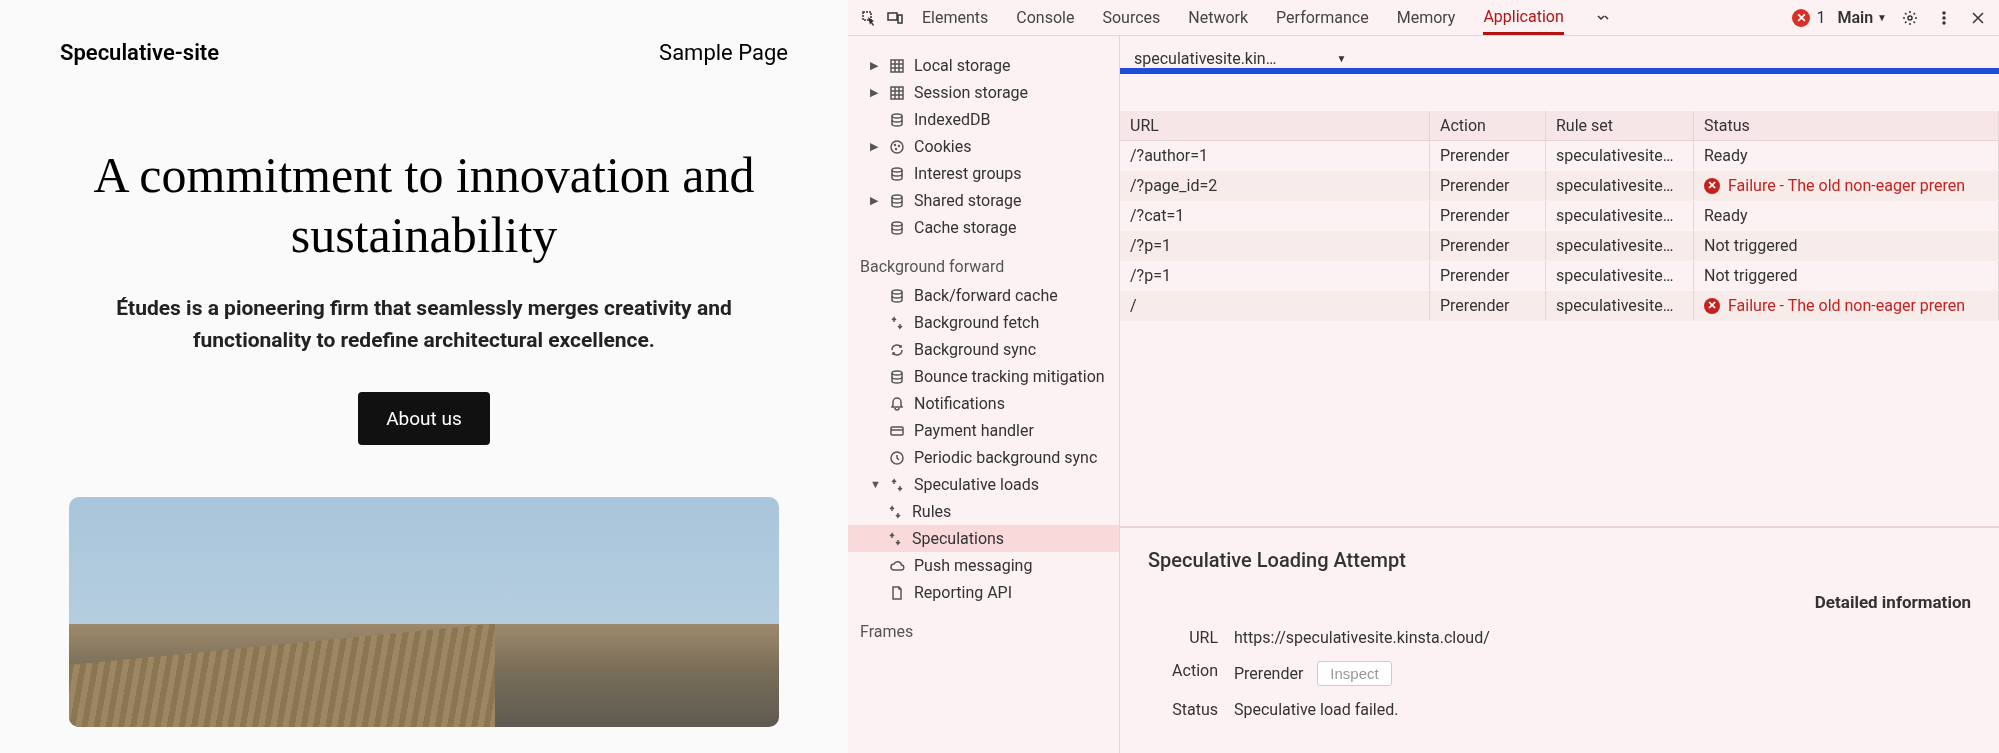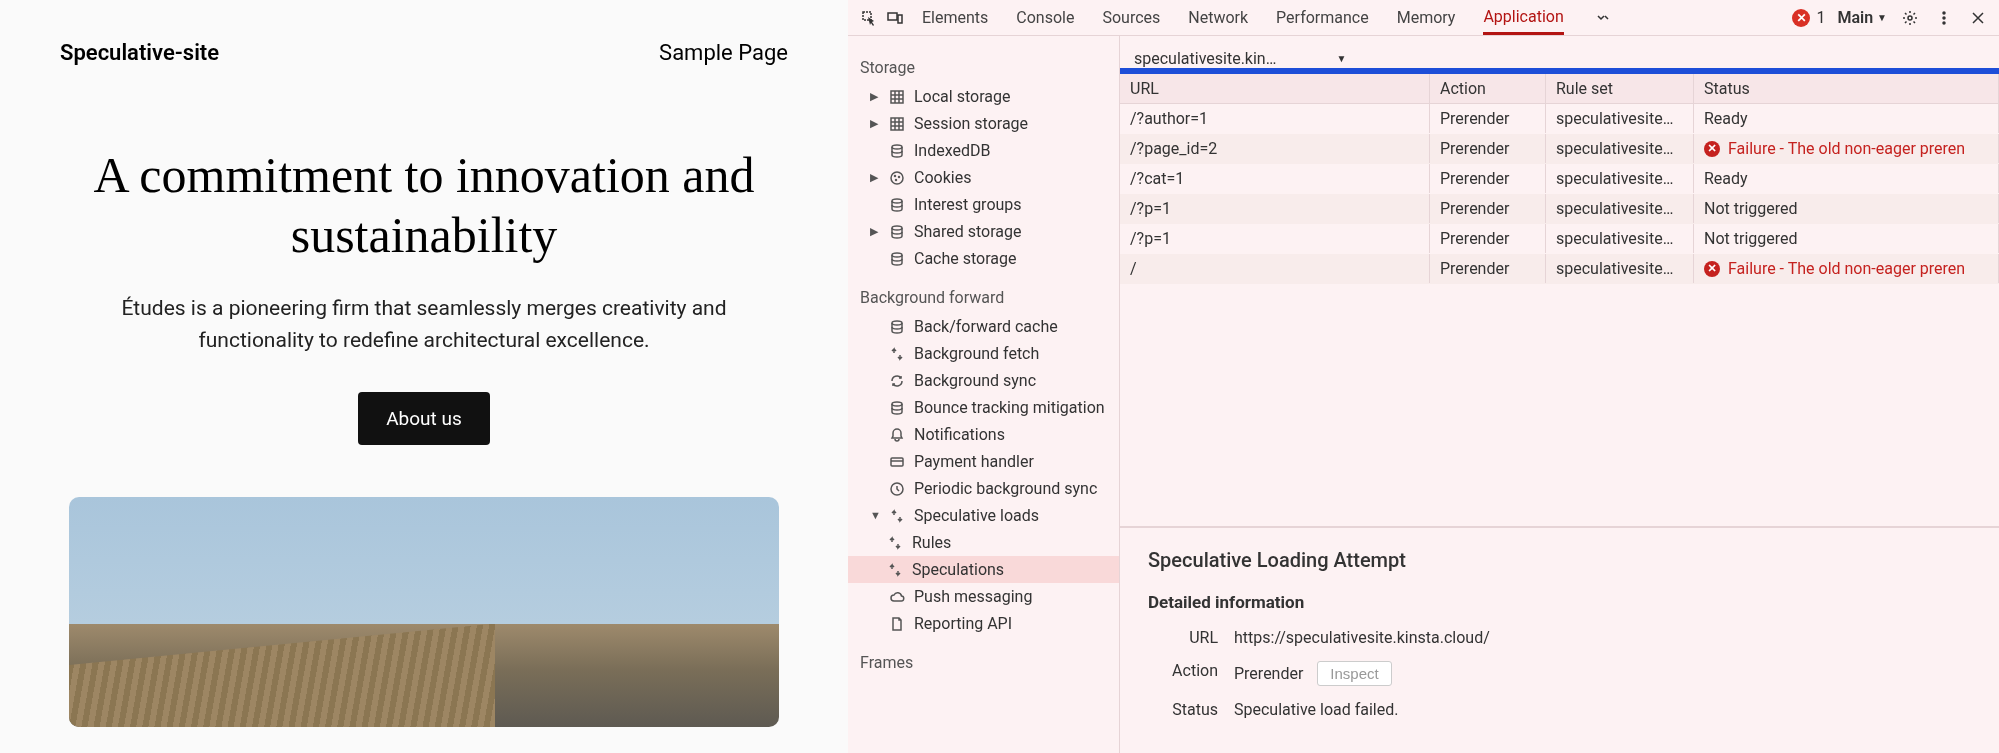--- a/index.html
+++ b/index.html
@@ -5,21 +5,21 @@
 * { box-sizing: border-box; margin: 0; padding: 0; }
 body { font-family: -apple-system, BlinkMacSystemFont, "Segoe UI", Roboto, sans-serif; display: flex; height: 753px; width: 1999px; overflow: hidden; }
 
 
 .site { width: 848px; background: #fafafa; padding: 40px 60px; }
 .site-header { display: flex; justify-content: space-between; align-items: center; margin-bottom: 80px; }
 .site-title { font-size: 22px; font-weight: 600; }
 .site-nav { font-size: 22px; }
 .hero { text-align: center; }
 .hero h1 { font-family: Georgia, serif; font-size: 50px; font-weight: 400; line-height: 1.2; margin-bottom: 28px; }
-.hero p { font-size: 21px; color: #222; line-height: 1.5; max-width: 640px; margin: 0 auto 36px; }
+.hero p { font-size: 21px; color: #222; line-height: 1.5; max-width: 640px; margin: 0 auto 36px; font-weight: bold; }
 .btn { display: inline-block; background: #111; color: #fff; padding: 15px 28px; font-size: 19px; text-decoration: none; border-radius: 4px; text-align: center; }
 .hero-img { width: 710px; height: 230px; margin: 52px auto 0; border-radius: 10px; background: linear-gradient(180deg,#a9c5db 0%,#b5cddf 55%,#9e8a6c 55%,#7a6e58 75%,#5e5a52 100%); position: relative; overflow: hidden; }
 .hero-img::before { content:""; position:absolute; left:0; right:40%; top:55%; bottom:0; background: repeating-linear-gradient(100deg,#9d8663 0 6px,#8b7652 6px 12px); clip-path: polygon(0 100%,0 40%,100% 0,100% 100%); }
 
 
 .devtools { flex: 1; display: flex; flex-direction: column; background: #fdf2f3; font-size: 16px; color: #333; }
 .dt-top { display: flex; align-items: center; height: 36px; border-bottom: 1px solid #e6d4d6; gap: 4px; padding: 0 10px; }
 .dt-top .btn-icon { width: 22px; height: 22px; display: flex; align-items: center; justify-content: center; }
 .tabs { display: flex; gap: 28px; margin-left: 12px; flex: 1; align-items: center; }
 .tab { color: #444; padding: 6px 0; cursor: pointer; }
@@ -37,35 +37,35 @@
 .sb-item { display: flex; align-items: center; gap: 8px; padding: 4px 12px 4px 22px; cursor: pointer; }
 .sb-item.child { padding-left: 38px; }
 .sb-item.selected { background: #f9d9d9; }
 .sb-arrow { font-size: 11px; color: #555; width: 10px; display:inline-block; }
 .sb-icon { width: 18px; height: 18px; display:flex; align-items:center; justify-content:center; color:#555; }
 
 .main { flex: 1; display: flex; flex-direction: column; }
 .origin-row { height: 38px; display:flex; align-items:flex-end; padding: 0 14px; border-bottom: 6px solid #1d4ed8; }
 .origin-sel { display:flex; align-items:center; gap:60px; }
 
-.grid-area { flex: 1; display:flex; flex-direction: column; }
+.grid-area { flex: 1; display:flex; flex-direction: column; margin-top: 37px; }
 .table { flex: 0 0 auto; }
 .thead { display:flex; background:#f7e6e8; border-bottom:1px solid #e6d4d6; }
 .th, .td { padding: 5px 10px; border-right:1px solid #e6d4d6; }
 .c1{ width:310px;} .c2{ width:116px;} .c3{ width:148px;} .c4{ flex:1; }
 .tr { display:flex; border-bottom:1px solid transparent; }
 .tr:nth-child(even){ background:#f8eceb; }
 .status-fail { color:#c5221f; display:flex; align-items:center; gap:8px; }
 .fail-dot { width:16px; height:16px; border-radius:50%; background:#c5221f; color:#fff; display:flex; align-items:center; justify-content:center; font-size:11px; font-weight:bold; }
 
 .table-gap { flex:1; background:#fdf2f3; border-bottom:1px solid #e6d4d6; }
 
 .detail { padding: 20px 28px; border-top: 1px solid #e6d4d6; }
 .detail h2 { font-size: 20px; font-weight: 500; margin-bottom: 20px; }
-.detail h3 { font-size: 17px; font-weight:700; margin-bottom: 16px; }
+.detail h3 { font-size: 17px; font-weight:700; margin-bottom: 16px; text-align: right; }
 .detail-row { display:flex; gap: 16px; margin-bottom: 14px; }
 .detail-label { width: 70px; text-align:right; color:#333; }
 .inspect-btn { border:1px solid #ccc; background:#fff; color:#999; padding:3px 12px; border-radius:3px; margin-left:10px; font-size:15px; }
 
 svg { width: 16px; height: 16px; stroke: currentColor; fill: none; stroke-width: 1.5; }
 </style>
 </head>
 <body>
 
 <div class="site">
@@ -135,21 +135,20 @@
           <svg viewBox="0 0 16 16">
             <path d="M3 3l10 10M13 3L3 13"></path>
           </svg>
         </div>
     </div>
   </div>
 
   <div class="dt-body">
     <div class="sidebar">
       <div class="sb-section">
-        <div class="sb-title">Storage</div>
         <div id="storage-items">
             <div class="sb-item">
               <span class="sb-arrow">▶</span>
               <span class="sb-icon">
                 <svg viewBox="0 0 16 16">
                   <rect x="2" y="2" width="12" height="12"></rect>
                   <path d="M2 6h12M2 10h12M6 2v12M10 2v12"></path>
                 </svg>
               </span>
               <span>Local storage</span>

